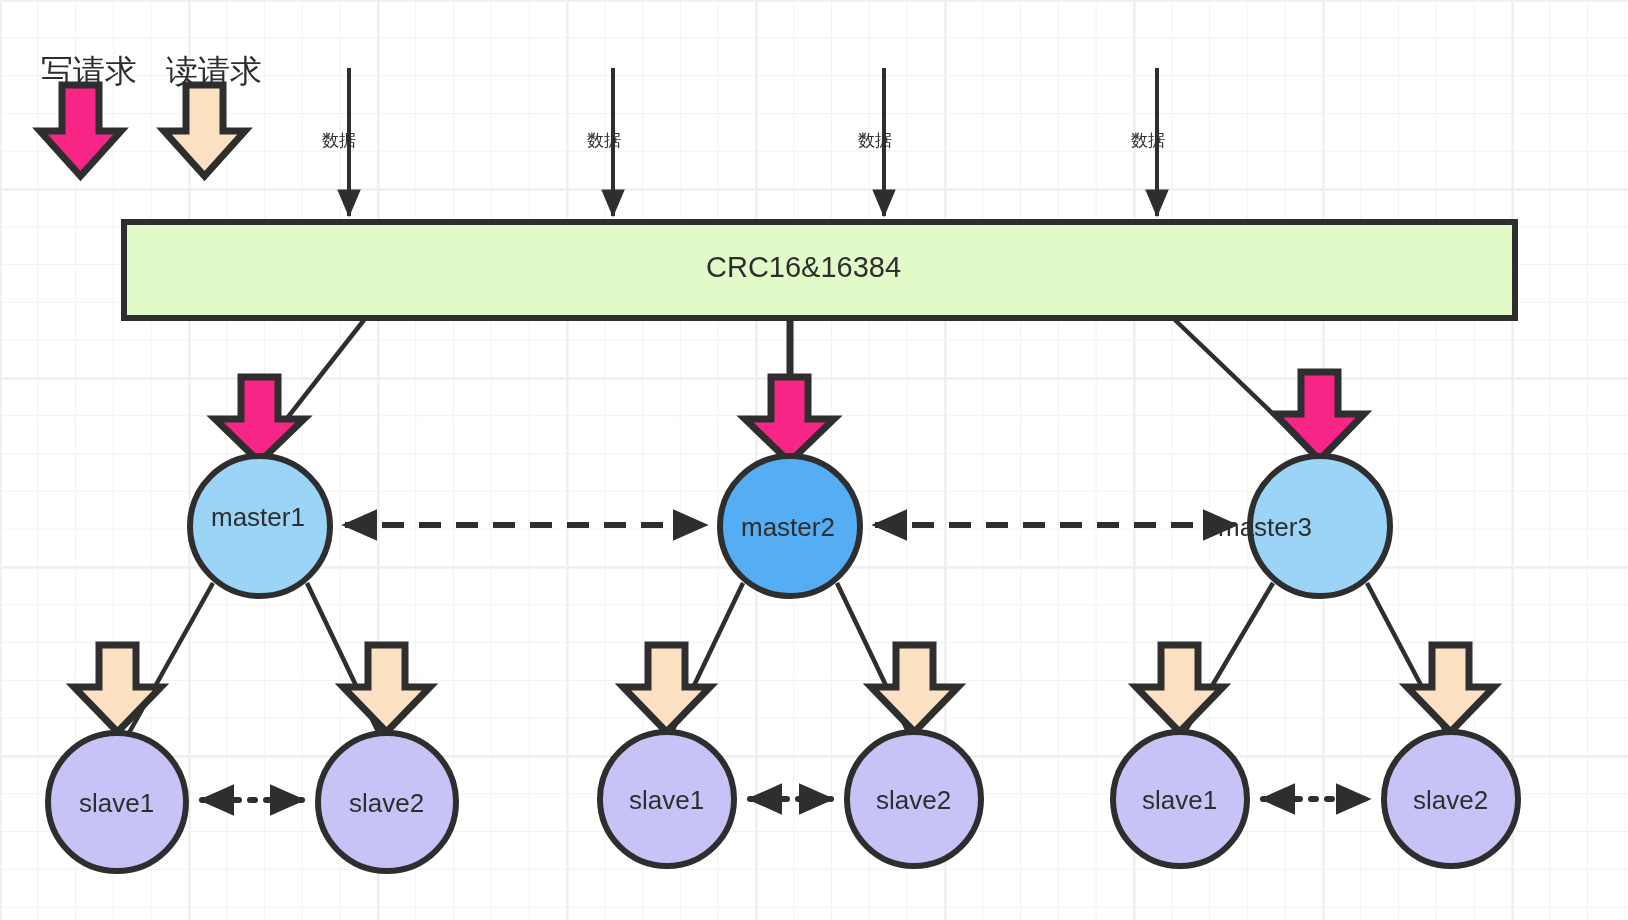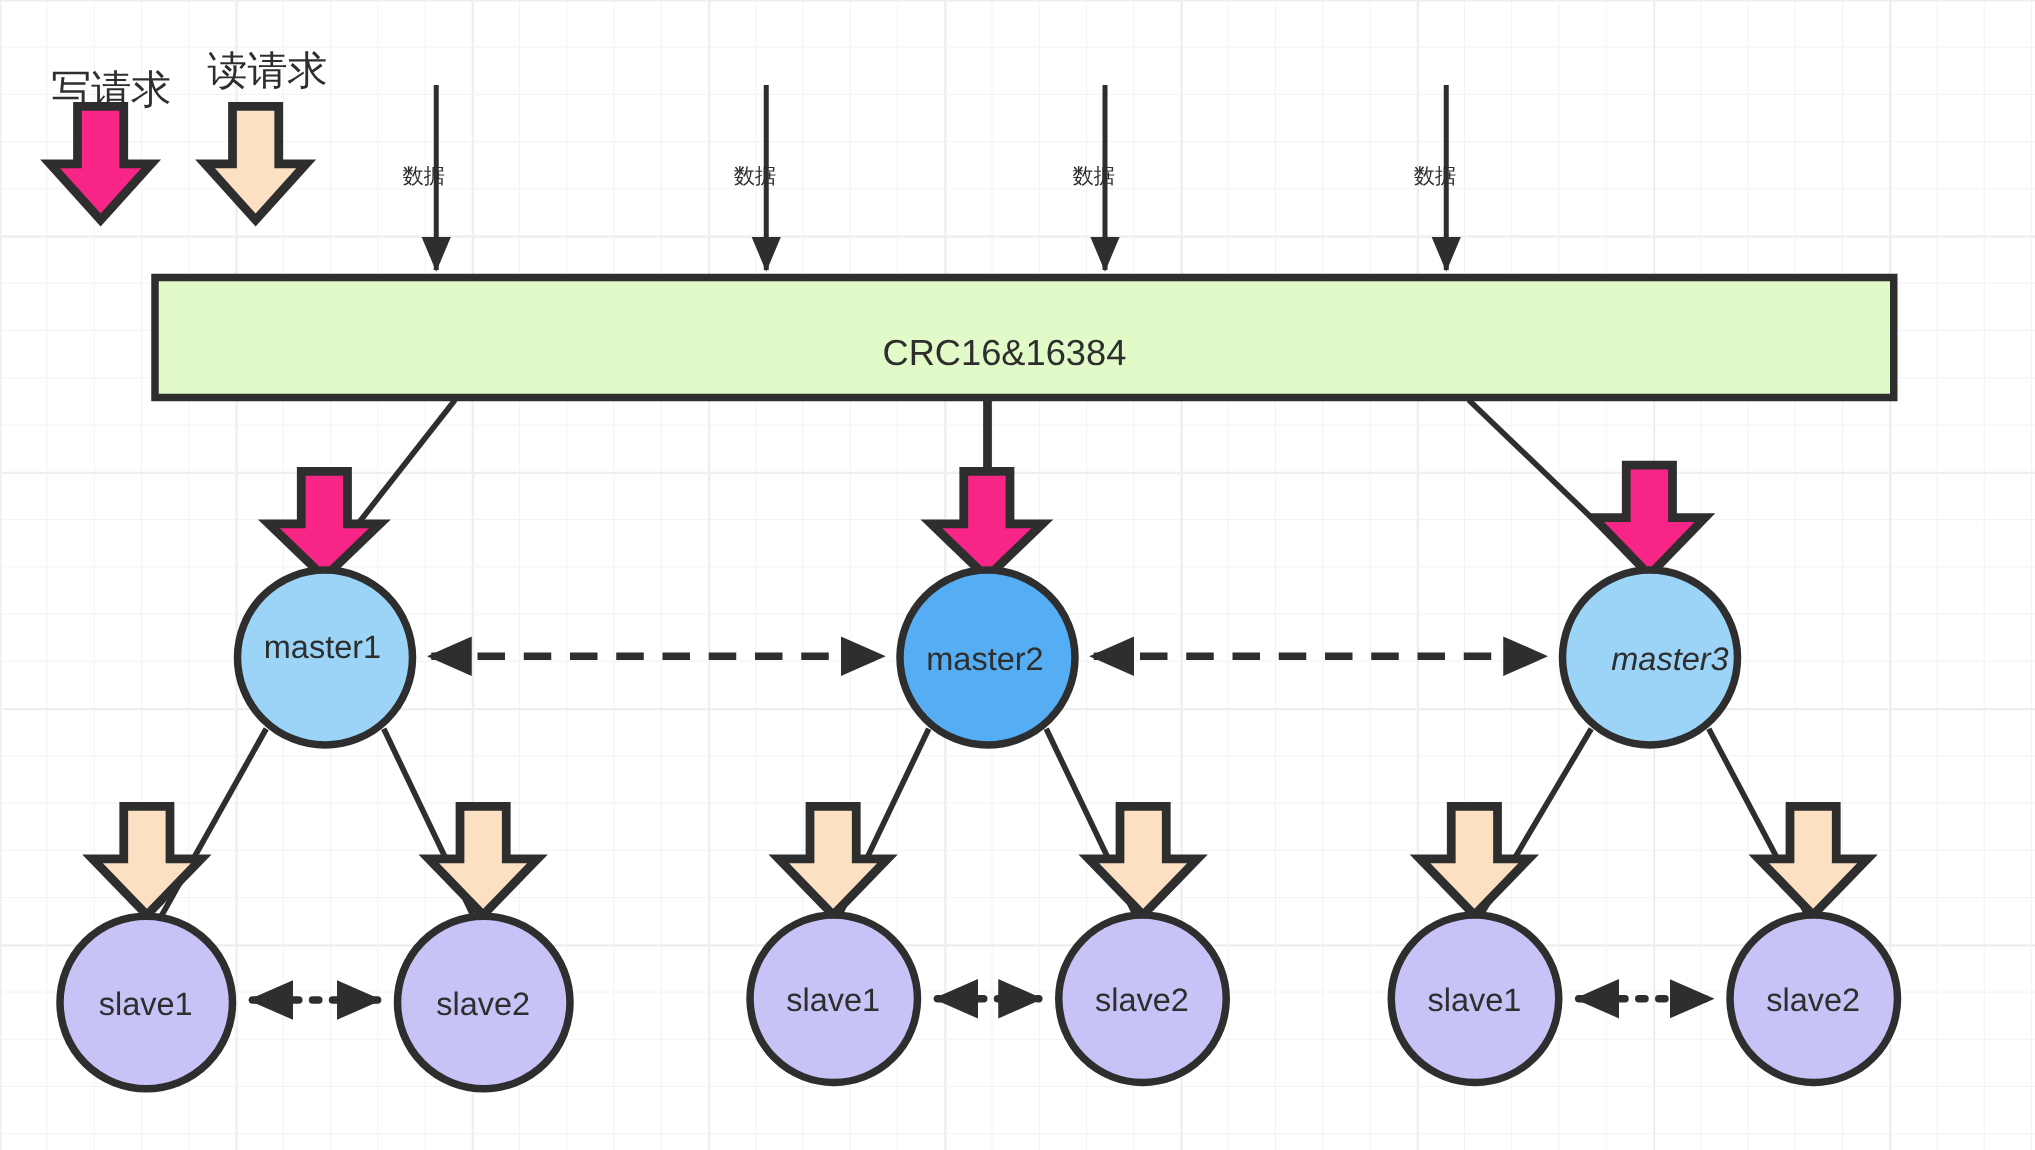--- a/index.html
+++ b/index.html
@@ -147,32 +147,32 @@
 
     <line x1="345" y1="525" x2="705" y2="525" stroke="#2E2E2E" stroke-width="6" stroke-dasharray="22 15" marker-start="url(#arrowSolidStart)" marker-end="url(#arrowSolidEnd)"></line>
     <line x1="875" y1="525" x2="1235" y2="525" stroke="#2E2E2E" stroke-width="6" stroke-dasharray="22 15" marker-start="url(#arrowSolidStart)" marker-end="url(#arrowSolidEnd)"></line>
 
     <line x1="202" y1="800" x2="302" y2="800" stroke="#2E2E2E" stroke-width="6" stroke-dasharray="5 11" stroke-linecap="round" marker-start="url(#arrowSolidStart)" marker-end="url(#arrowSolidEnd)"></line>
     <line x1="750" y1="799" x2="831" y2="799" stroke="#2E2E2E" stroke-width="6" stroke-dasharray="5 11" stroke-linecap="round" marker-start="url(#arrowSolidStart)" marker-end="url(#arrowSolidEnd)"></line>
     <line x1="1263" y1="799" x2="1368" y2="799" stroke="#2E2E2E" stroke-width="6" stroke-dasharray="5 11" stroke-linecap="round" marker-start="url(#arrowSolidStart)" marker-end="url(#arrowSolidEnd)"></line>
   </svg>
 
   <div class="lbl lbl-legend" style="left:41px; top:55px;">写请求</div>
-  <div class="lbl lbl-legend" style="left:166px; top:40px;">读请求</div>
+  <div class="lbl lbl-legend" style="left:166px; top:55px;">读请求</div>
 
   <div class="lbl lbl-data" style="left:322px; top:132px;">数据</div>
   <div class="lbl lbl-data" style="left:587px; top:132px;">数据</div>
   <div class="lbl lbl-data" style="left:858px; top:132px;">数据</div>
   <div class="lbl lbl-data" style="left:1131px; top:132px;">数据</div>
 
-  <div class="lbl lbl-box" style="left:706px; top:269px;">CRC16&amp;16384</div>
+  <div class="lbl lbl-box" style="left:706px; top:253px;">CRC16&amp;16384</div>
 
   <div class="lbl lbl-node" style="left:211px; top:504px;">master1</div>
   <div class="lbl lbl-node" style="left:741px; top:514px;">master2</div>
-  <div class="lbl lbl-node" style="left:1289px; top:514px;font-style:italic;">master3</div>
+  <div class="lbl lbl-node" style="left:1218px; top:514px;">master3</div>
 
   <div class="lbl lbl-node" style="left:79px; top:790px;">slave1</div>
   <div class="lbl lbl-node" style="left:349px; top:790px;">slave2</div>
   <div class="lbl lbl-node" style="left:629px; top:787px;">slave1</div>
   <div class="lbl lbl-node" style="left:876px; top:787px;">slave2</div>
   <div class="lbl lbl-node" style="left:1142px; top:787px;">slave1</div>
   <div class="lbl lbl-node" style="left:1413px; top:787px;">slave2</div>
 
 </div>
 

